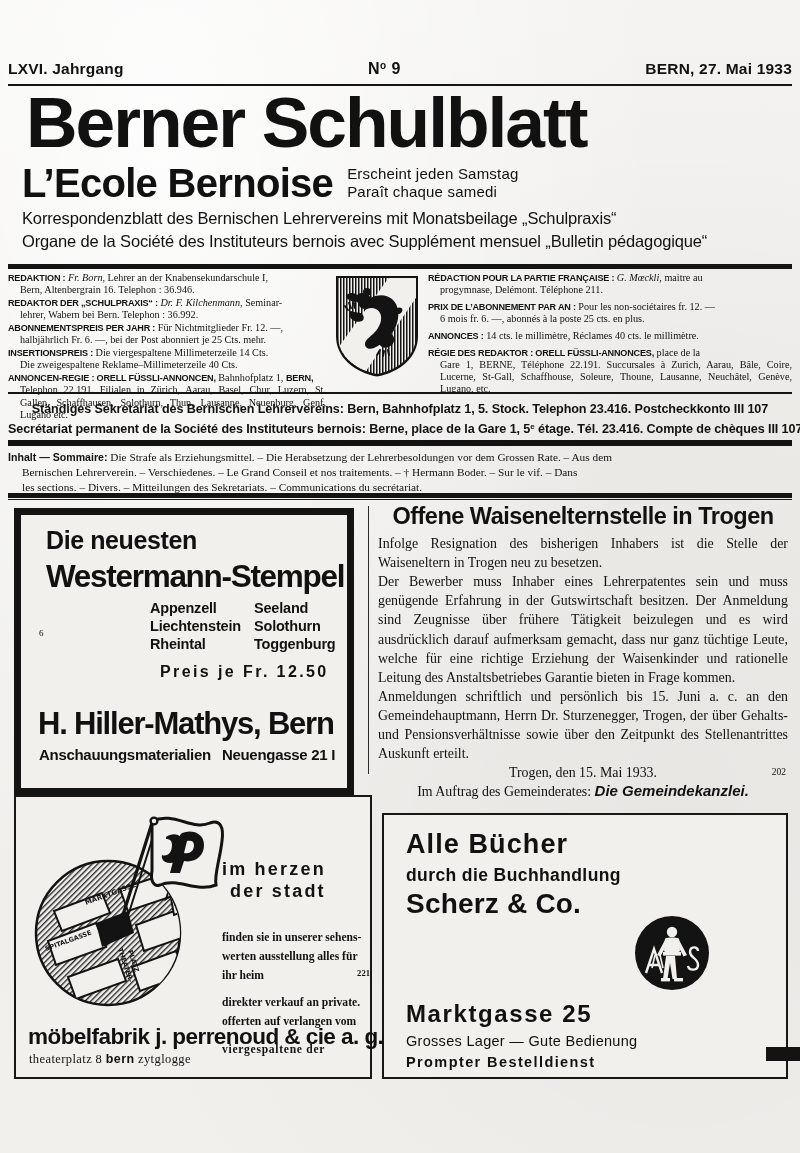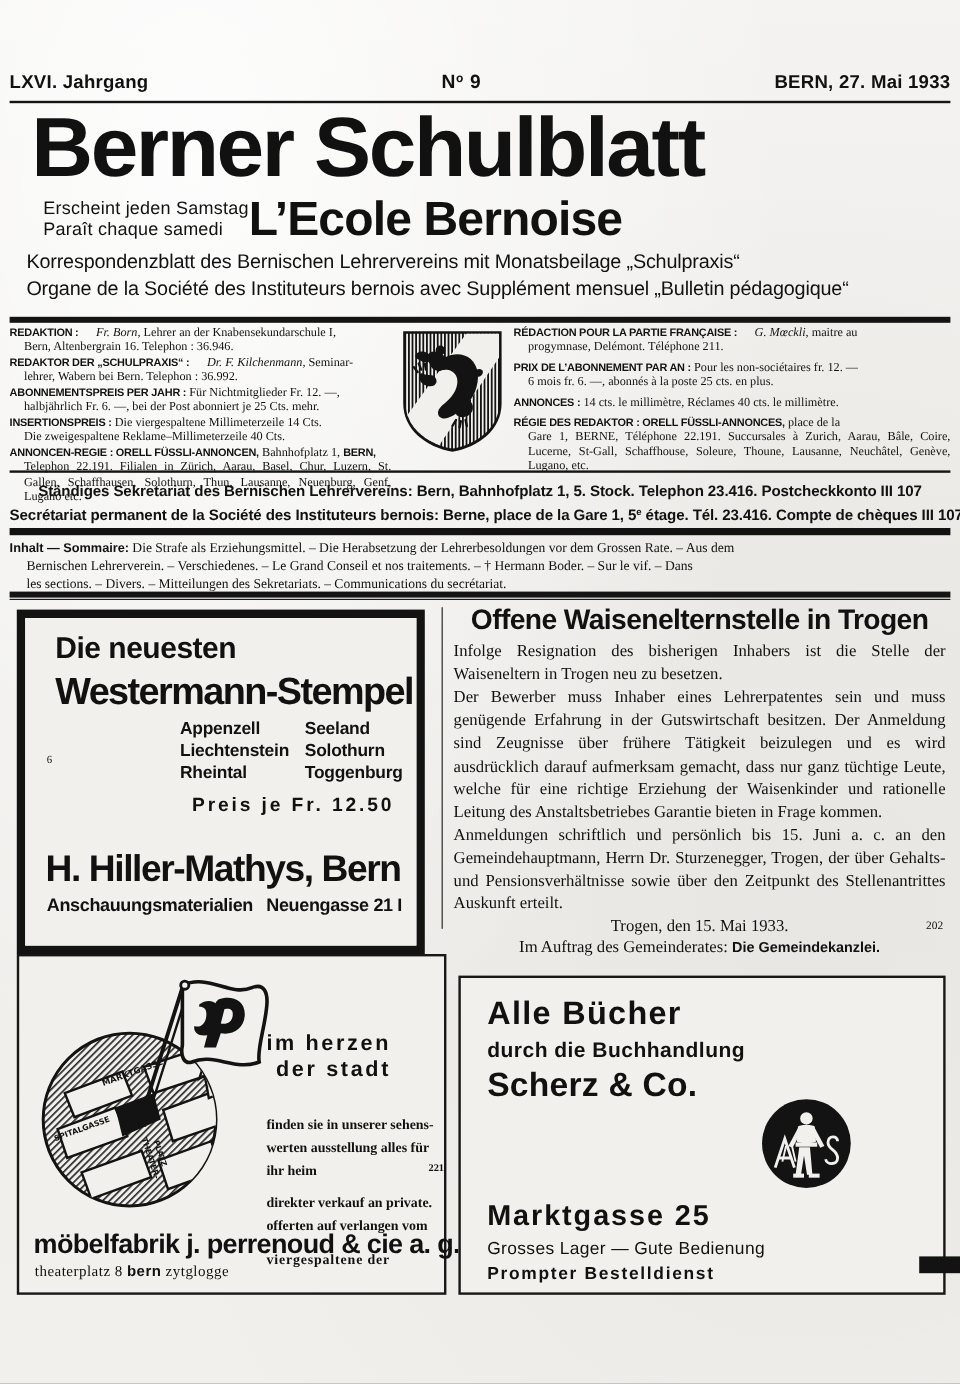--- a/index.html
+++ b/index.html
@@ -92,21 +92,21 @@
     line-height: 1.2;
   }
   .imprint-col.left  { width: 318px; }
   .imprint-col.right { width: 364px; }
   .imp-p { margin-bottom: 0.6px; text-align: justify; }
   .imprint-col.right .imp-p { margin-bottom: 4.5px; }
   .imp-p .k {
     font-family: "Liberation Sans", sans-serif;
     font-weight: 700; font-size: 9.1px; letter-spacing: -0.2px;
   }
-  .imp-p .ital { font-style: italic; margin-left: 12px; }
+  .imp-p .ital { font-style: italic; }
   .imp-p .ind { display: block; padding-left: 12px; }
 
   
   #coat-of-arms {
     width: 86px; height: 104px;
     margin-top: 2px;
     flex: 0 0 86px;
   }
 
   
@@ -225,21 +225,21 @@
   }
   #article .sign .code {
     position: absolute; right: 2px; top: 2px;
     font-size: 9.5px;
   }
   #article .sign .last {
     display: block; margin-top: 1px;
   }
   #article .sign .last b {
     font-family: "Liberation Sans", sans-serif;
-    font-weight: 700; font-size: 12px;
+    font-weight: 700; font-size: 15px; font-style: italic;
   }
 
   
   #ad-perrenoud {
     position: absolute; left: 14px; top: 795px;
     width: 358px; height: 284px;
     border: 2px solid #171717;
     background: #f1f0ed;
     box-sizing: border-box;
   }
@@ -324,25 +324,25 @@
   <div id="dateline">
     <span>LXVI. Jahrgang</span>
     <span class="issue"><span>N</span><sup>o</sup>&nbsp;<span>9</span></span>
     <span class="place">BERN, 27. Mai 1933</span>
   </div>
   <div id="rule-under-dateline" class="rule-med"></div>
 
   <div id="title-de">Berner Schulblatt</div>
 
   <div id="subtitle-row">
+    <div id="title-fr">L’Ecole Bernoise</div>
     <div id="frequency">
       <div>Erscheint jeden Samstag</div>
       <div>Paraît chaque samedi</div>
     </div>
-    <div id="title-fr">L’Ecole Bernoise</div>
   </div>
 
   <div id="strap-de">Korrespondenzblatt des Bernischen Lehrervereins mit Monatsbeilage „Schulpraxis“</div>
   <div id="strap-fr">Organe de la Société des Instituteurs bernois avec Supplément mensuel „Bulletin pédagogique“</div>
 
   <div id="rule-above-imprint" class="rule-thick"></div>
 
   <div id="imprint">
 
     <div class="imprint-col left">

